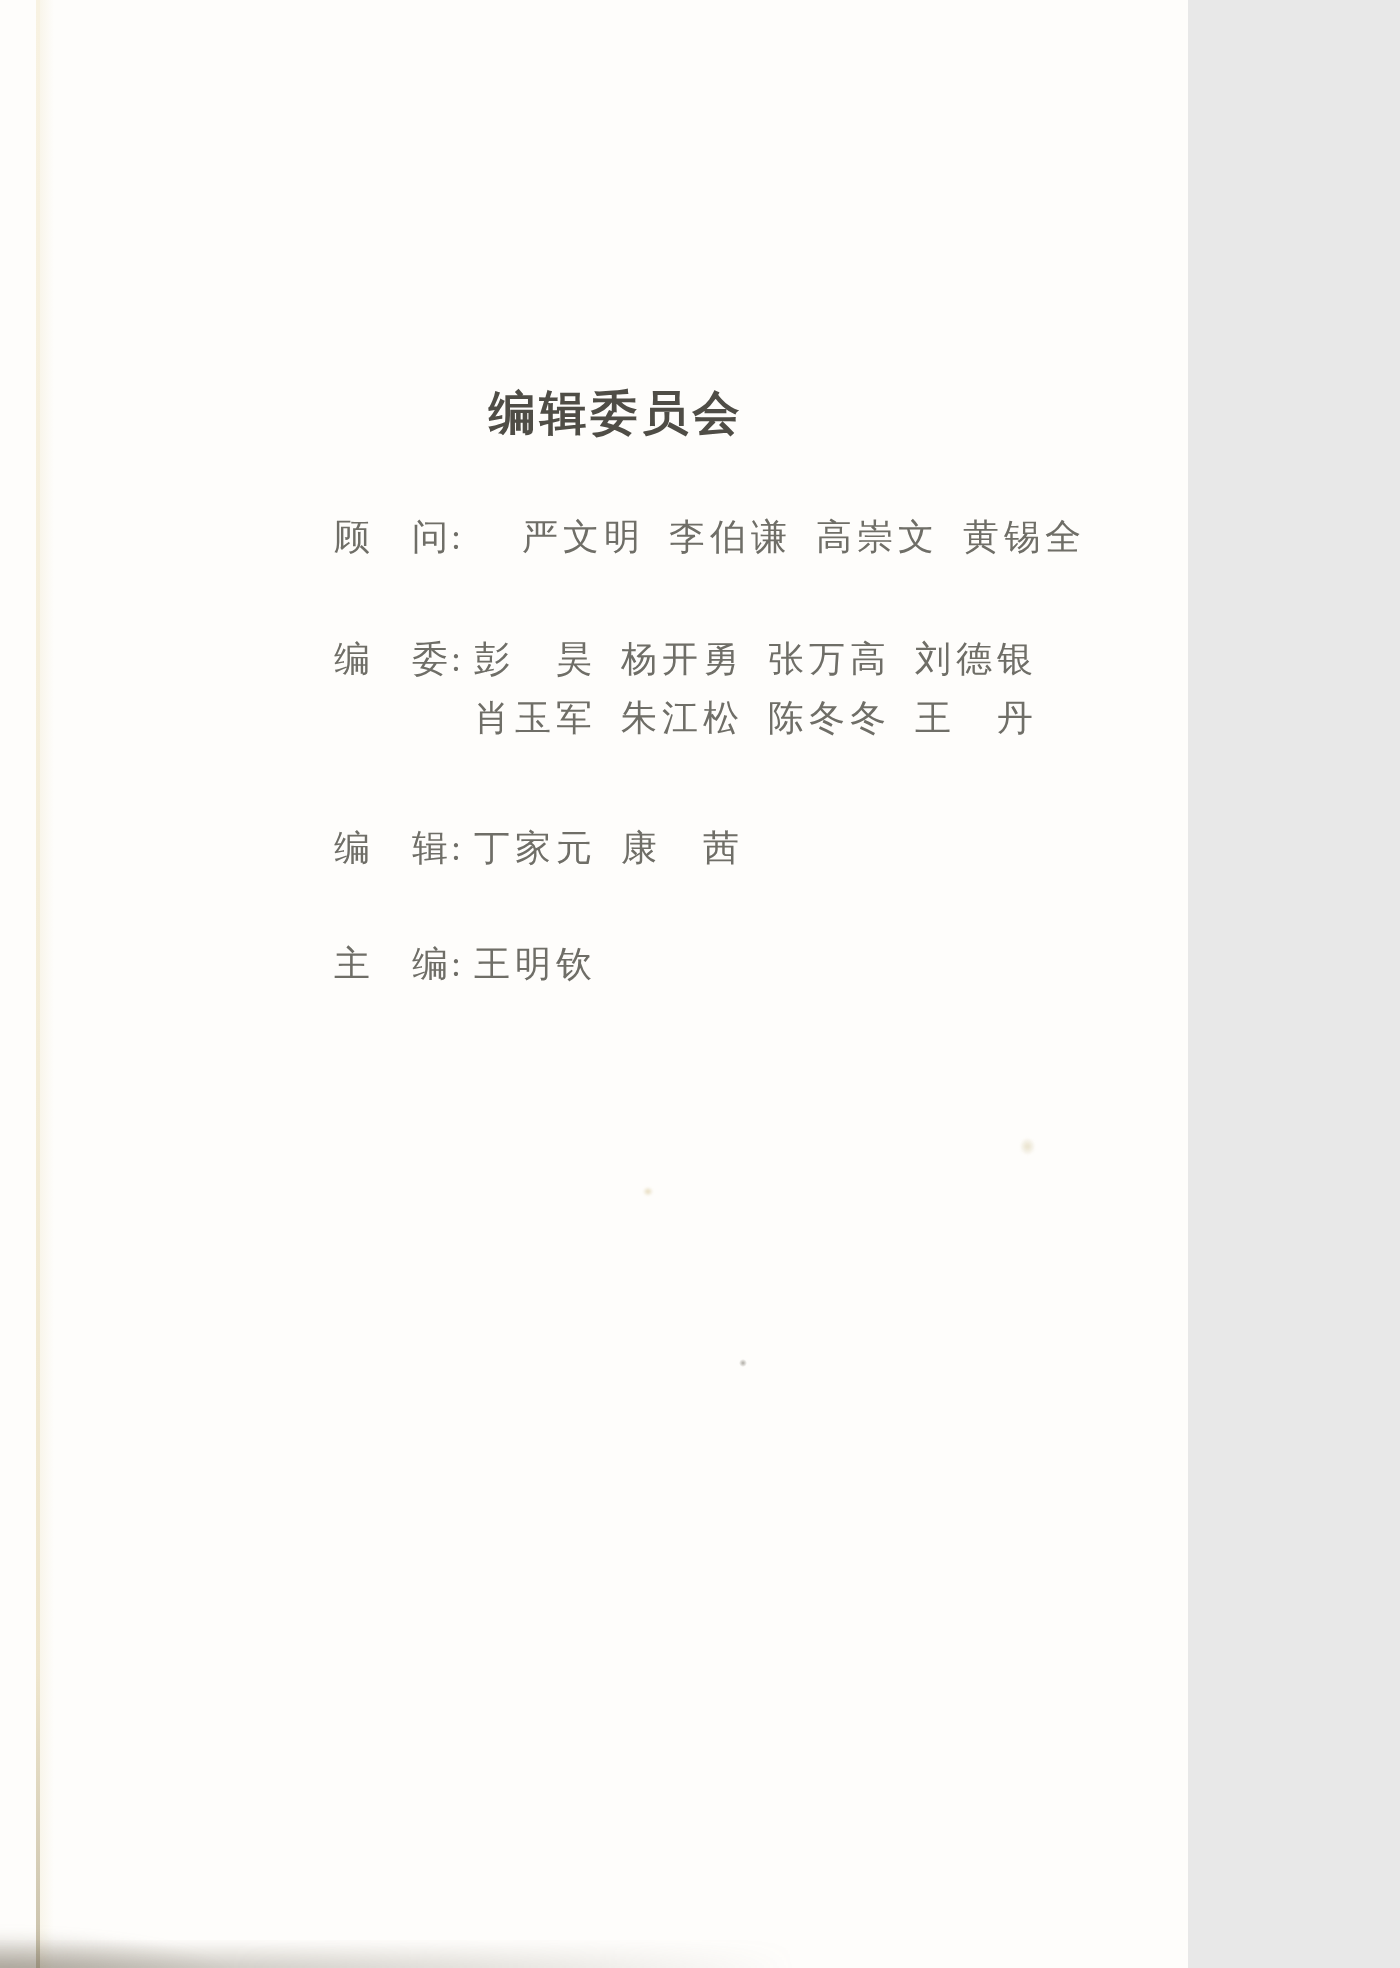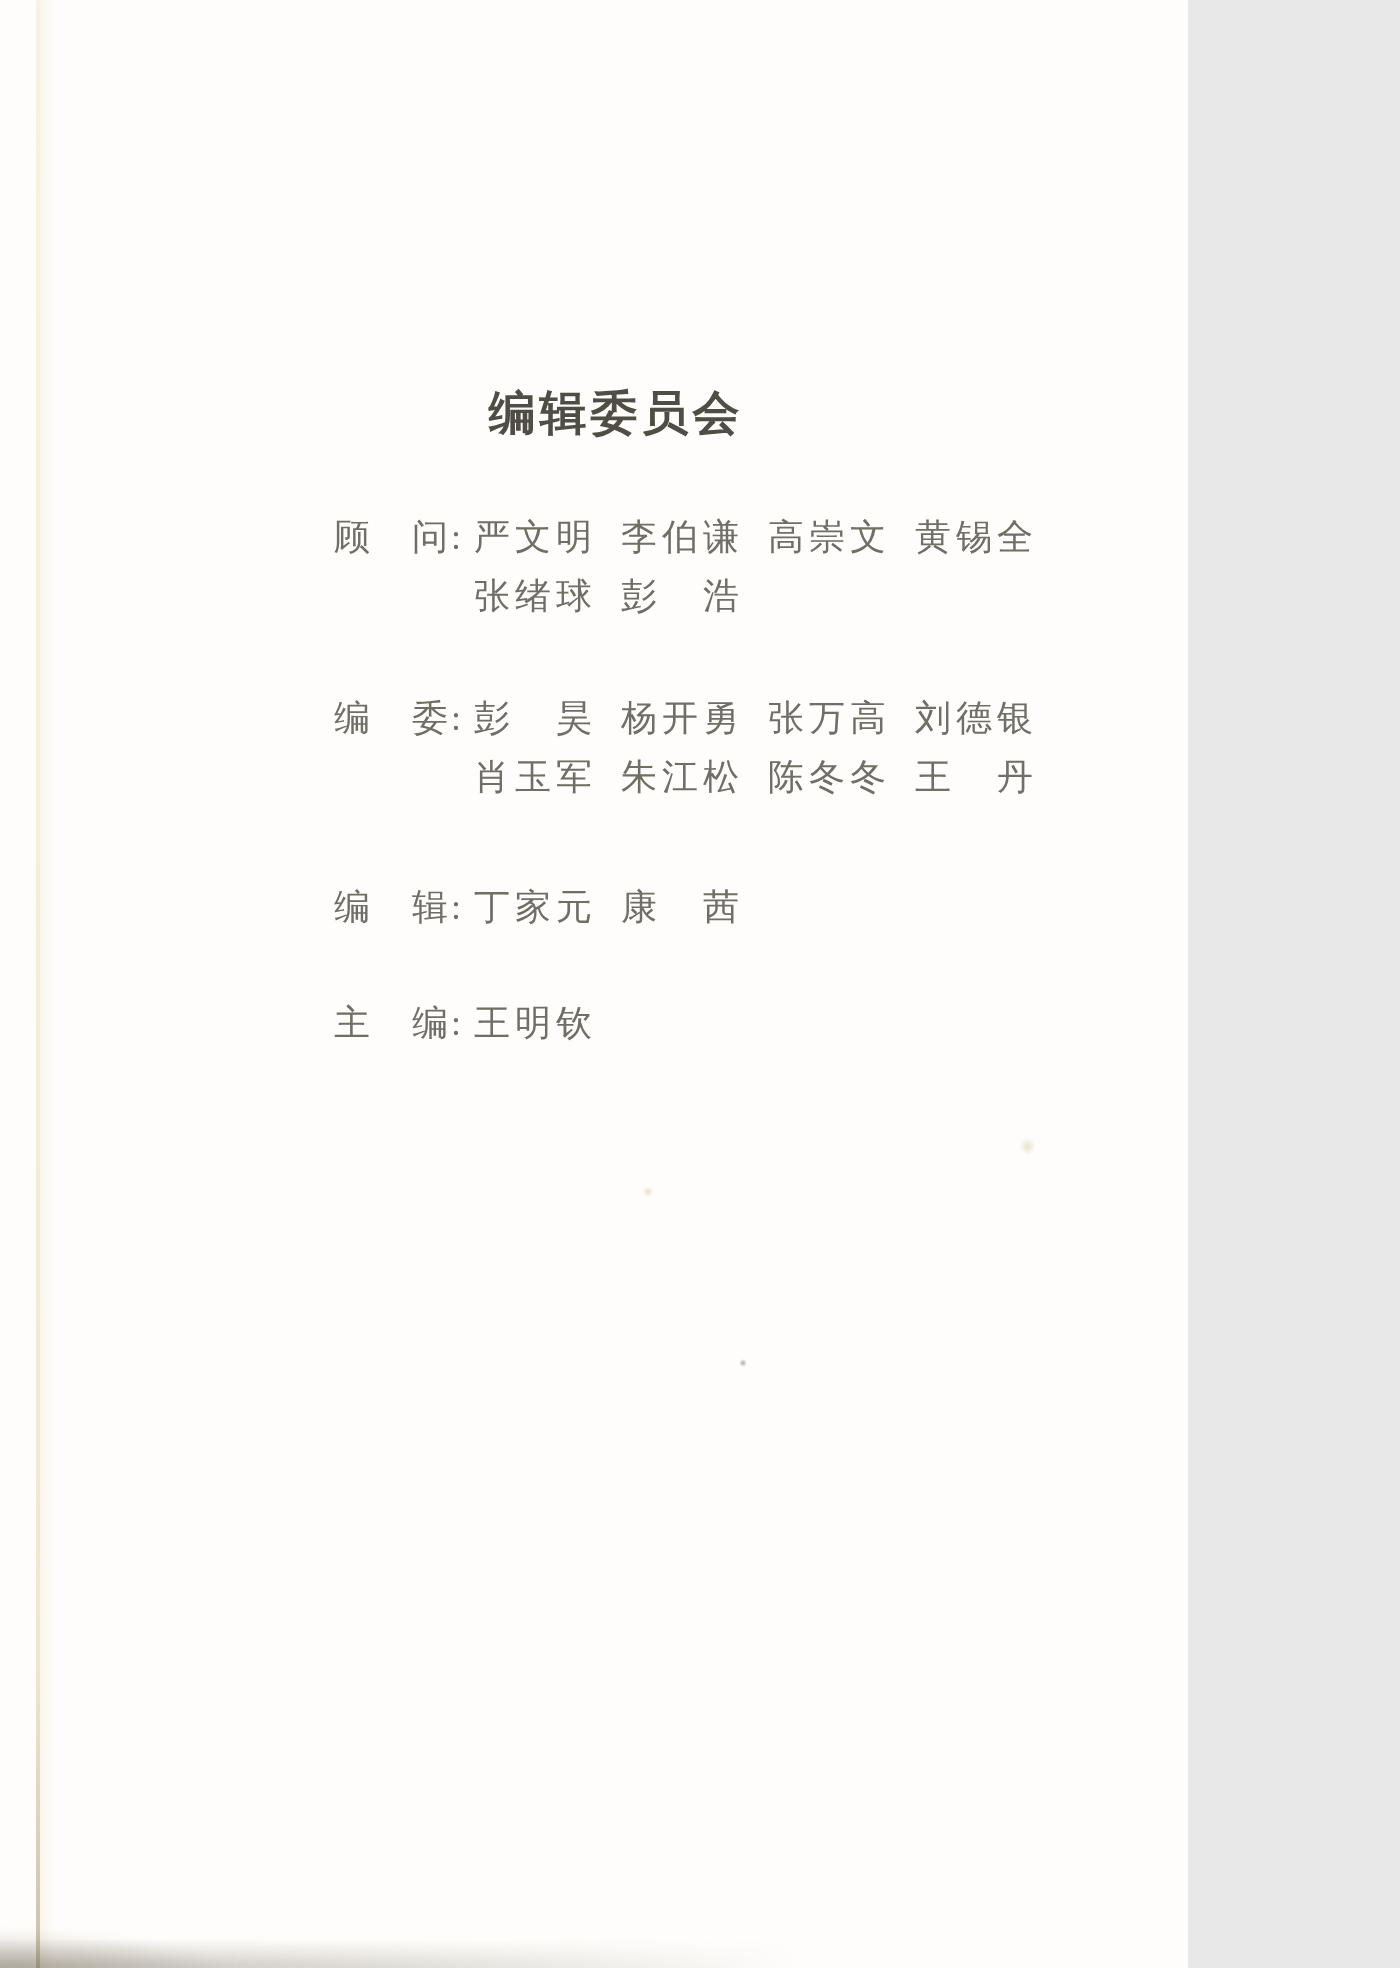--- a/index.html
+++ b/index.html
@@ -35,21 +35,21 @@
     font-weight: 700;
     letter-spacing: 4px;
     white-space: nowrap;
     color: var(--title-ink, #4f4d46);
   }
   .groups {
     position: absolute;
     top: 511px; left: 334px; right: 40px;
   }
   .group { display: flex; align-items: flex-start; }
-  .group:nth-child(1) { margin-bottom: 63px; }
+  .group:nth-child(1) { margin-bottom: 63px; gap: 48px; }
   .group:nth-child(2) { margin-bottom: 71px; }
   .group:nth-child(3) { margin-bottom: 57px; }
   .glabel {
     flex: 0 0 140px;
     font-size: 36px;
     line-height: 53px;
     letter-spacing: 3px;
     white-space: nowrap;
     color: var(--body-ink, #6f6e67);
   }
@@ -105,21 +105,20 @@
   <div class="crease"></div>
   <div class="crease-soft"></div>
 
   <h1 class="title">编辑委员会</h1>
 
   <div class="groups">
       <div class="group">
         <div class="glabel">顾　问:</div>
         <div class="rows">
           <div class="row"><span class="name">严文明</span><span class="name">李伯谦</span><span class="name">高崇文</span><span class="name">黄锡全</span></div>
-          <div class="row"><span class="name">张绪球</span><span class="name">彭　浩</span></div>
         </div>
       </div>
       <div class="group">
         <div class="glabel">编　委:</div>
         <div class="rows">
           <div class="row"><span class="name">彭　昊</span><span class="name">杨开勇</span><span class="name">张万高</span><span class="name">刘德银</span></div>
           <div class="row"><span class="name">肖玉军</span><span class="name">朱江松</span><span class="name">陈冬冬</span><span class="name">王　丹</span></div>
         </div>
       </div>
       <div class="group">

